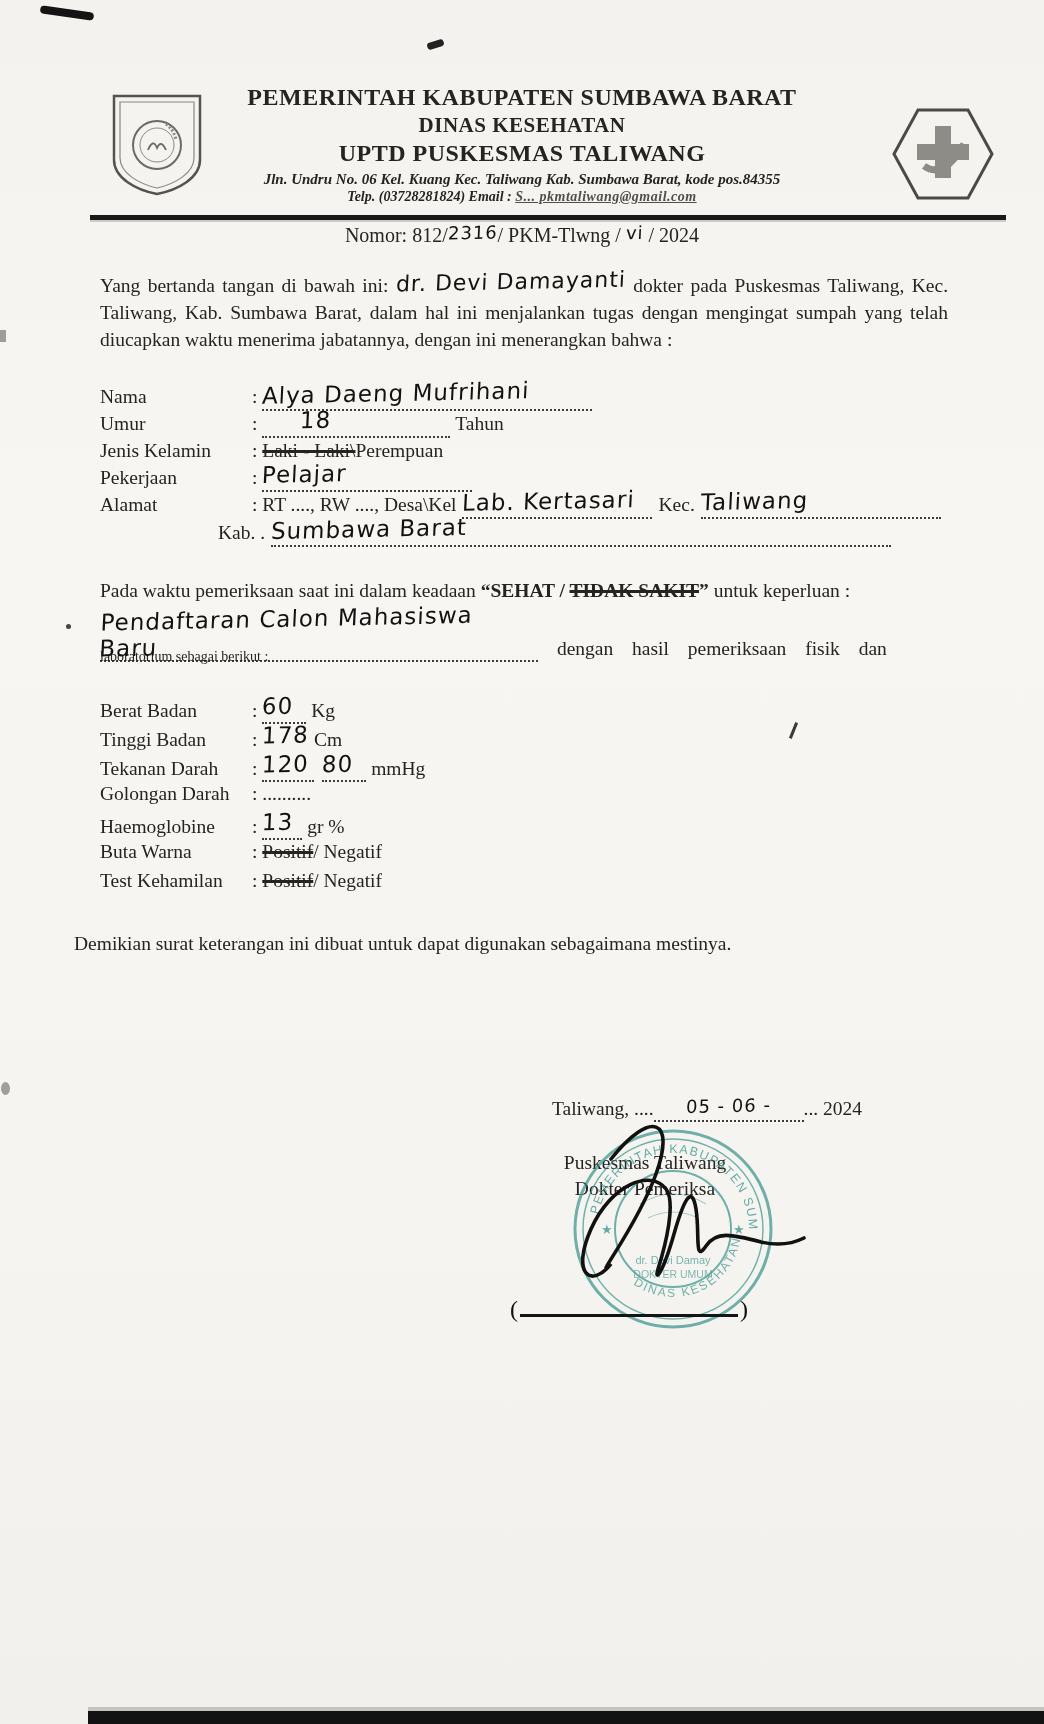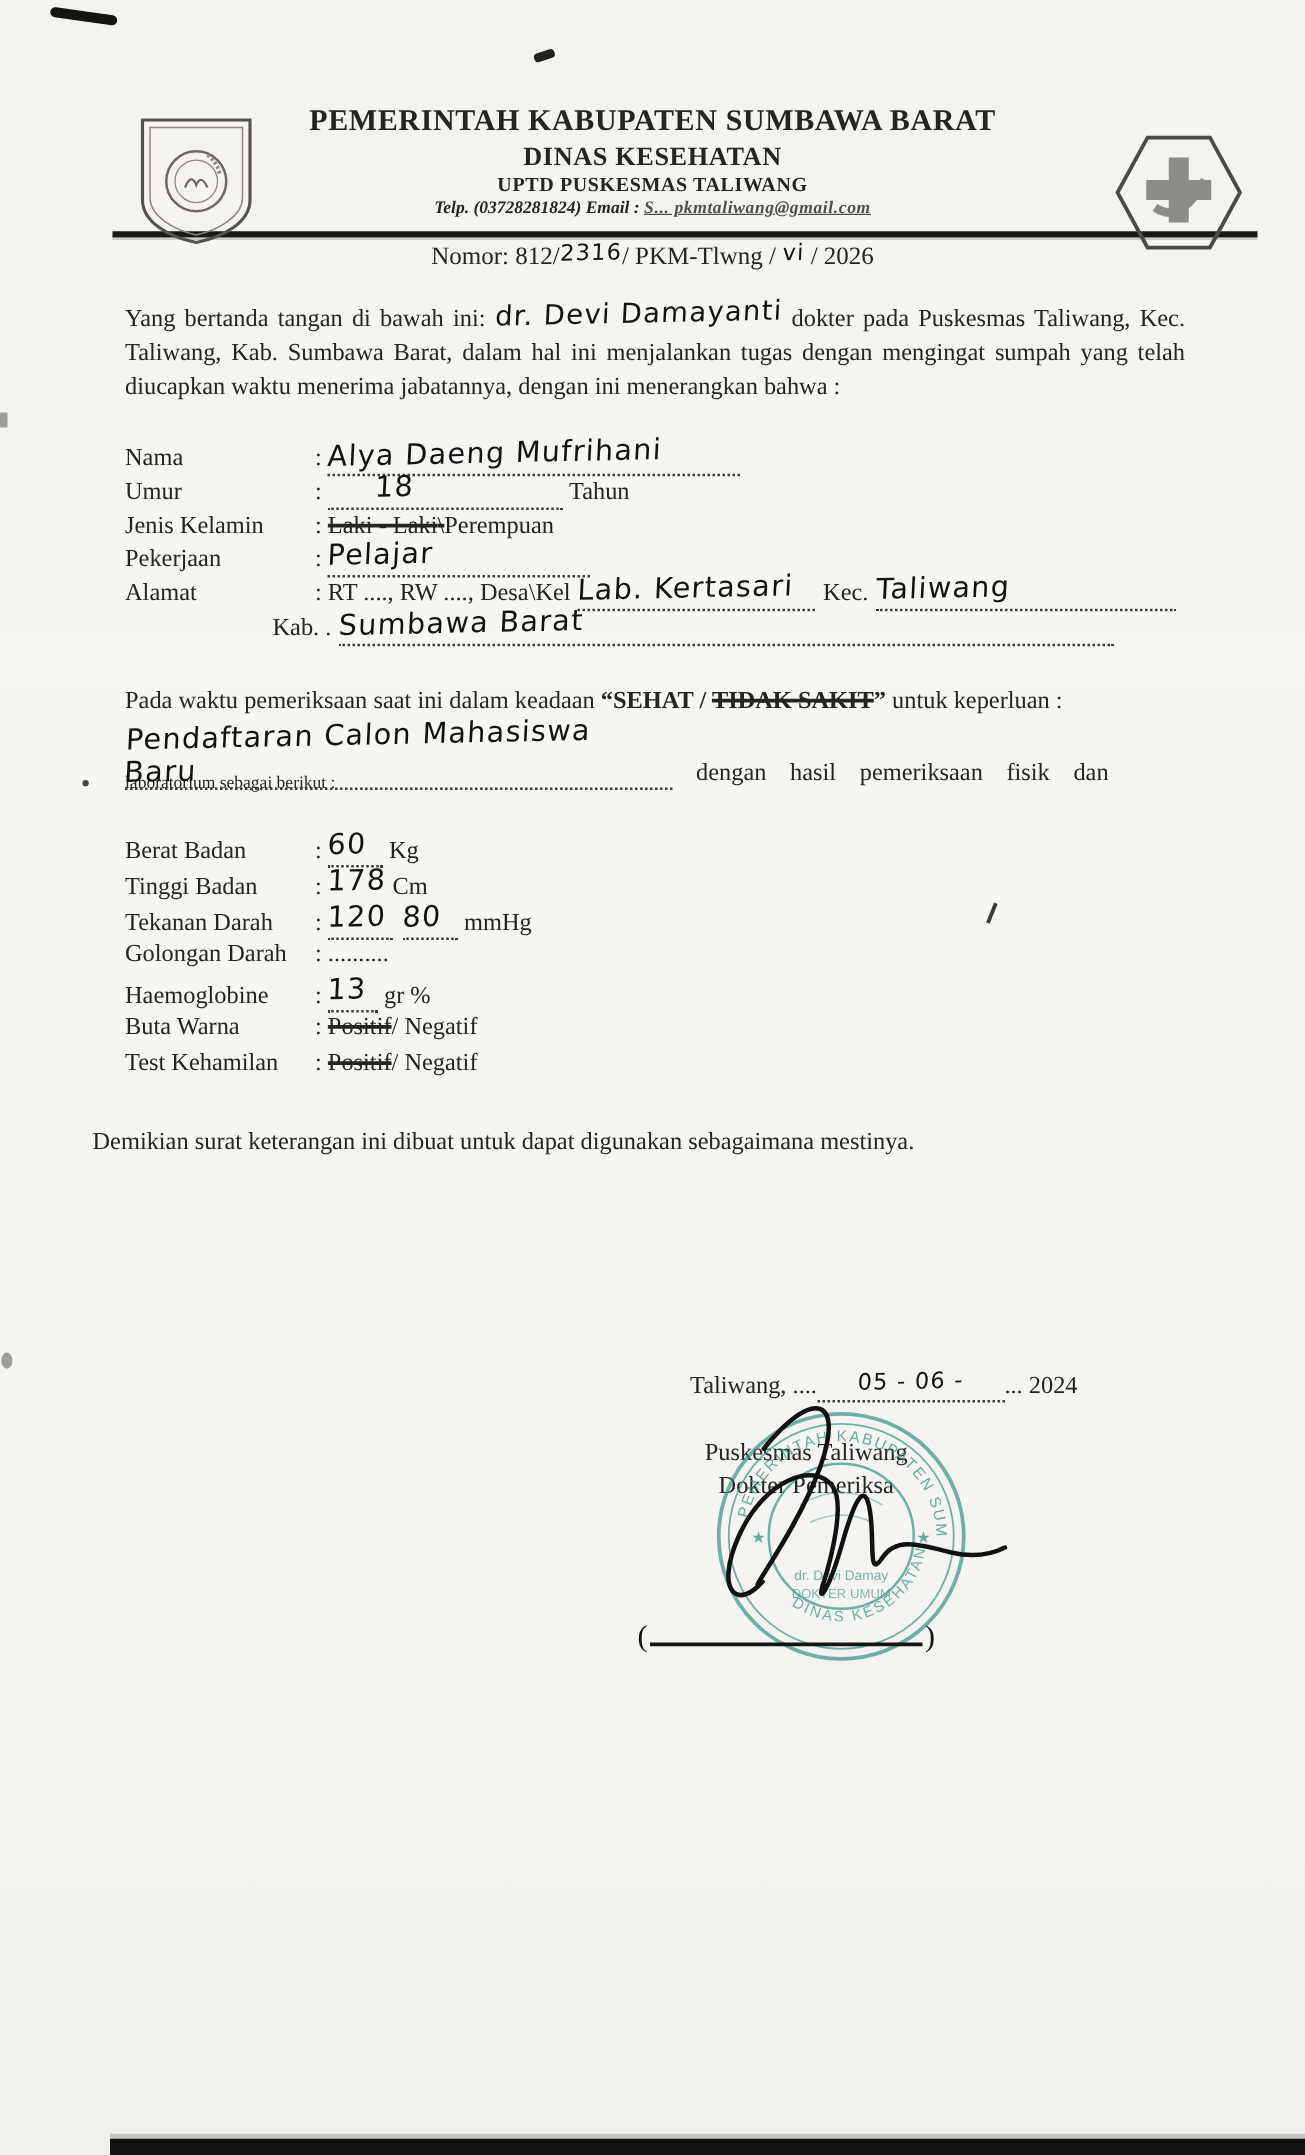--- a/index.html
+++ b/index.html
@@ -14,21 +14,21 @@
   .art-edge1{left:0;top:330px;width:6px;height:12px;background:#777;opacity:.7;}
   .art-edge2{left:1px;top:1082px;width:9px;height:13px;border-radius:50%;background:#888;opacity:.8;}
   .art-dot{left:66px;top:624px;width:5px;height:5px;border-radius:50%;background:#444;}
   .bottom-bar{position:absolute;left:88px;right:0;bottom:0;height:13px;background:#121212;}
   .bottom-smudge{position:absolute;left:88px;right:0;bottom:13px;height:4px;background:#9a9892;opacity:.5;}
 
   
   .header{position:relative;margin:84px 60px 0 60px;text-align:center;}
   .h-line1{font-size:24px;font-weight:bold;letter-spacing:.5px;}
   .h-line2{font-size:21px;font-weight:bold;letter-spacing:.5px;margin-top:2px;}
-  .h-line3{font-size:16px;font-weight:bold;letter-spacing:.5px;margin-top:2px;}
+  .h-line3{font-size:24px;font-weight:bold;letter-spacing:.5px;margin-top:2px;}
   .h-addr{font-size:15px;font-weight:bold;font-style:italic;margin-top:4px;}
   .h-contact{font-size:14px;font-weight:bold;font-style:italic;margin-top:1px;}
   .h-email{color:#4f4f49;text-decoration:underline;filter:blur(.6px);letter-spacing:.5px;}
   .logo-left{position:absolute;left:46px;top:6px;}
   .logo-right{position:absolute;right:-14px;top:20px;}
   .rule{margin:10px 38px 0 90px;border-top:5px solid #191919;box-shadow:0 2px 0 rgba(20,20,20,.18);}
 
   
   .title-wrap{text-align:center;margin-top:34px;}
   .title{display:inline-block;font-size:26px;font-weight:bold;letter-spacing:.5px;
@@ -102,28 +102,29 @@
     <div class="logo-right">
       <svg width="110" height="100" viewBox="0 0 110 100">
         <path d="M30 6 H80 L104 50 L80 94 H30 L6 50 Z" fill="none" stroke="#4a4a46" stroke-width="3"></path>
         <path d="M47 22 h16 v18 h18 v16 h-18 v18 h-16 v-18 h-18 v-16 h18 z" fill="#8e8c86"></path>
         <path d="M36 62 q20 14 40 -22" fill="none" stroke="#8e8c86" stroke-width="7"></path>
       </svg>
     </div>
     <div class="h-line1">PEMERINTAH KABUPATEN SUMBAWA BARAT</div>
     <div class="h-line2">DINAS KESEHATAN</div>
     <div class="h-line3">UPTD PUSKESMAS TALIWANG</div>
+    <div class="h-addr">Jln. Undru No. 06  Kel. Kuang Kec. Taliwang Kab. Sumbawa Barat, kode pos.84355</div>
     <div class="h-contact">
       <span>Telp. (03728281824) Email : </span><span class="h-email">S... pkmtaliwang@gmail.com</span>
     </div>
   </div>
   <div class="rule"></div>
 
   <div class="nomor">
-    <span>Nomor: 812/</span><span class="hand hand-sm raise">2316</span><span>/ PKM-Tlwng / </span><span class="hand hand-sm raise">vi</span><span> / 2026</span>
+    <span>Nomor: 812/</span><span class="hand hand-sm raise">2316</span><span>/ PKM-Tlwng / </span><span class="hand hand-sm raise">vi</span><span> / 2024</span>
   </div>
 
   <div class="para">
     <span>Yang bertanda tangan di bawah ini: </span><span class="hand hand-md raise">dr. Devi Damayanti</span><span> dokter pada Puskesmas Taliwang, Kec. Taliwang, Kab. Sumbawa Barat, dalam hal ini menjalankan tugas dengan mengingat sumpah yang telah diucapkan waktu menerima jabatannya, dengan ini menerangkan bahwa :</span>
   </div>
 
   <div class="fields">
     <div class="frow">
       <span class="flabel">Nama</span>
       <span>:&nbsp;</span>

